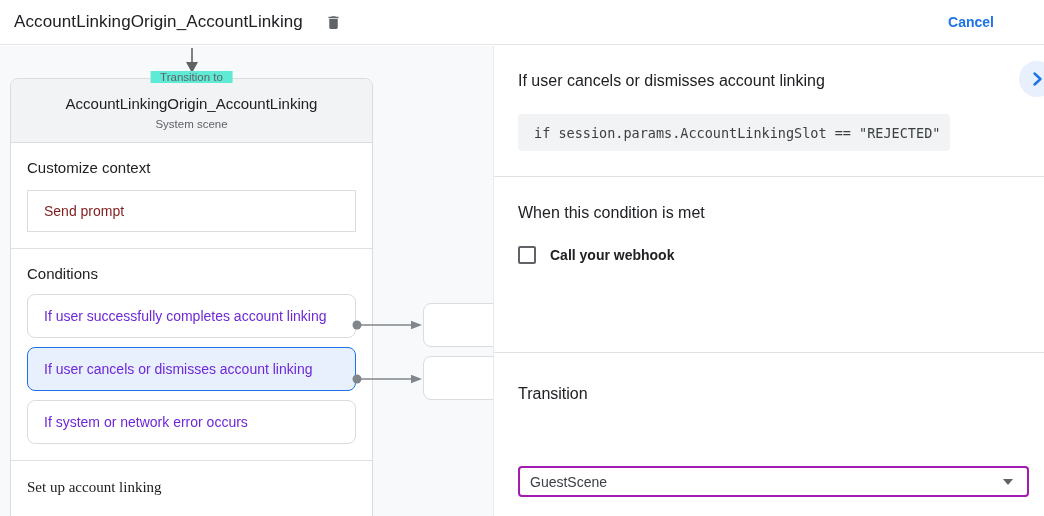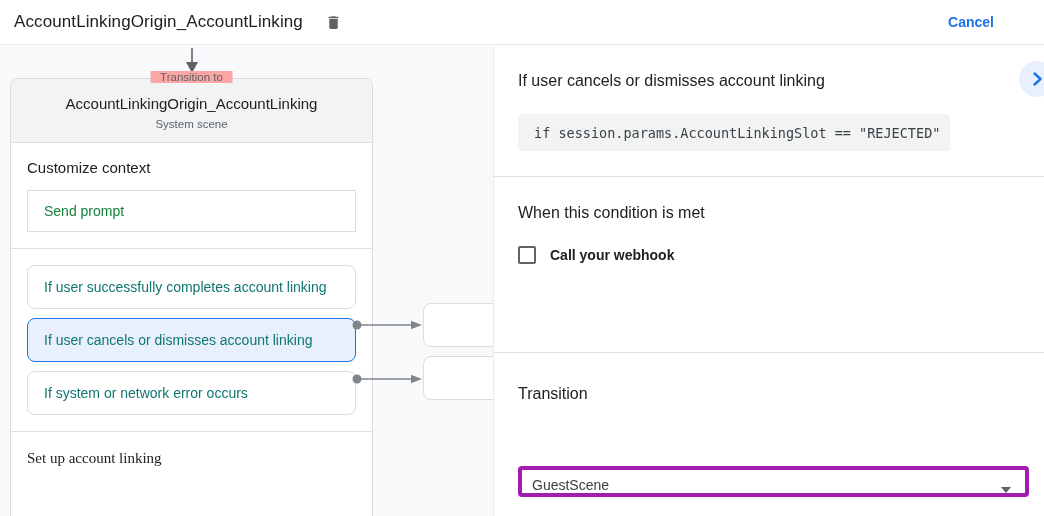--- a/index.html
+++ b/index.html
@@ -18,32 +18,32 @@
 
   
   .canvas{position:absolute;top:46px;left:0;width:1044px;height:470px;background:#f8f9fa;
           overflow:hidden;z-index:1;}
   .down-arrow{position:absolute;left:185px;top:1px;}
 
   
   .scene-card{position:absolute;left:10px;top:32px;width:363px;height:500px;background:#fff;
               border:1px solid #dadce0;border-radius:8px;box-sizing:border-box;}
   .transition-label{position:absolute;top:-8px;left:50%;transform:translateX(-50%);
-                    background:#fca5a5;padding:0 10px;font-size:11.5px;color:#5f6368;white-space:nowrap;}
+                    background:#5eead4;padding:0 10px;font-size:11.5px;color:#5f6368;white-space:nowrap;}
   .card-header{background:#f1f3f4;border-bottom:1px solid #dadce0;border-radius:8px 8px 0 0;
                text-align:center;padding:16px 10px 12px;}
   .card-header-title{font-size:15px;color:#202124;margin-bottom:6px;}
   .card-header-sub{font-size:11.5px;color:#5f6368;}
   .card-section{padding:16px 16px 16px;}
   .section-heading{font-size:15px;color:#202124;margin:0 0 14px;}
   .prompt-box{border:1px solid #dadce0;border-radius:0;height:42px;display:flex;align-items:center;
-              padding:0 16px;font-size:14px;color:#15803d;box-sizing:border-box;background:#fff;cursor:pointer;}
+              padding:0 16px;font-size:14px;color:#7f1d1d;box-sizing:border-box;background:#fff;cursor:pointer;}
   .card-divider{border:none;border-top:1px solid #e0e0e0;margin:0;}
   .cond{border:1px solid #dadce0;border-radius:8px;height:44px;display:flex;align-items:center;
-        padding:0 16px;font-size:14px;color:#0f766e;margin-bottom:9px;background:#fff;
+        padding:0 16px;font-size:14px;color:#6d28d9;margin-bottom:9px;background:#fff;
         box-sizing:border-box;cursor:pointer;}
   .cond:last-child{margin-bottom:0;}
   .cond.selected{background:#e8f0fe;border:1.5px solid #1a73e8;}
 
   .connector{position:absolute;left:350px;}
   .mini-box{position:absolute;left:423px;width:80px;height:44px;background:#fff;
             border:1px solid #dadce0;border-radius:8px;box-sizing:border-box;cursor:pointer;}
 
   
   .panel{position:absolute;left:493px;top:46px;width:551px;height:470px;background:#fff;
@@ -60,22 +60,22 @@
   .when-heading{position:absolute;left:24px;top:158px;font-size:16px;color:#202124;}
   .cb-row{position:absolute;left:24px;display:flex;align-items:center;gap:14px;cursor:pointer;}
   .cb-row-1{top:200px;}
   .cb-row-2{top:245px;}
   .cb-box{width:18px;height:18px;border:2px solid #5f6368;border-radius:2px;background:#fff;
           box-sizing:border-box;flex:none;cursor:pointer;}
   .cb-label{font-size:14px;font-weight:700;color:#202124;}
   .transition-heading{position:absolute;left:24px;top:339px;font-size:16px;color:#202124;}
   .transition-desc{position:absolute;left:24px;top:365px;width:514px;font-size:13px;
                    line-height:21.5px;color:#5f6368;}
-  .dropdown{position:absolute;left:24px;top:420px;width:511px;height:31px;border:4px solid #a21caf;
-            border-radius:4px;display:flex;align-items:flex-end;padding:0 10px;box-sizing:border-box;
+  .dropdown{position:absolute;left:24px;top:420px;width:511px;height:31px;border:2px solid #a21caf;
+            border-radius:4px;display:flex;align-items:center;padding:0 10px;box-sizing:border-box;
             font-size:14px;color:#3c4043;background:#fff;cursor:pointer;}
   .caret{margin-left:auto;margin-right:4px;width:0;height:0;border-left:5px solid transparent;
          border-right:5px solid transparent;border-top:6px solid #5f6368;}
 </style>
 </head>
 <body>
 
 <div class="root">
 
   <div class="topbar">
@@ -106,20 +106,21 @@
       </div>
 
       <div class="card-section">
         <div class="section-heading">Customize context</div>
         <div class="prompt-box">Send prompt</div>
       </div>
 
       <hr class="card-divider">
 
       <div class="card-section">
+        <div class="section-heading" style="margin-bottom:12px;">Conditions</div>
         <div class="cond">If user successfully completes account linking</div>
         <div class="cond selected">If user cancels or dismisses account linking</div>
         <div class="cond">If system or network error occurs</div>
       </div>
 
       <hr class="card-divider">
 
       <div class="card-section" style="padding-top:18px;">
         <div class="section-heading" style="margin:0;font-family:Liberation Serif, serif;">Set up account linking</div>
       </div>

